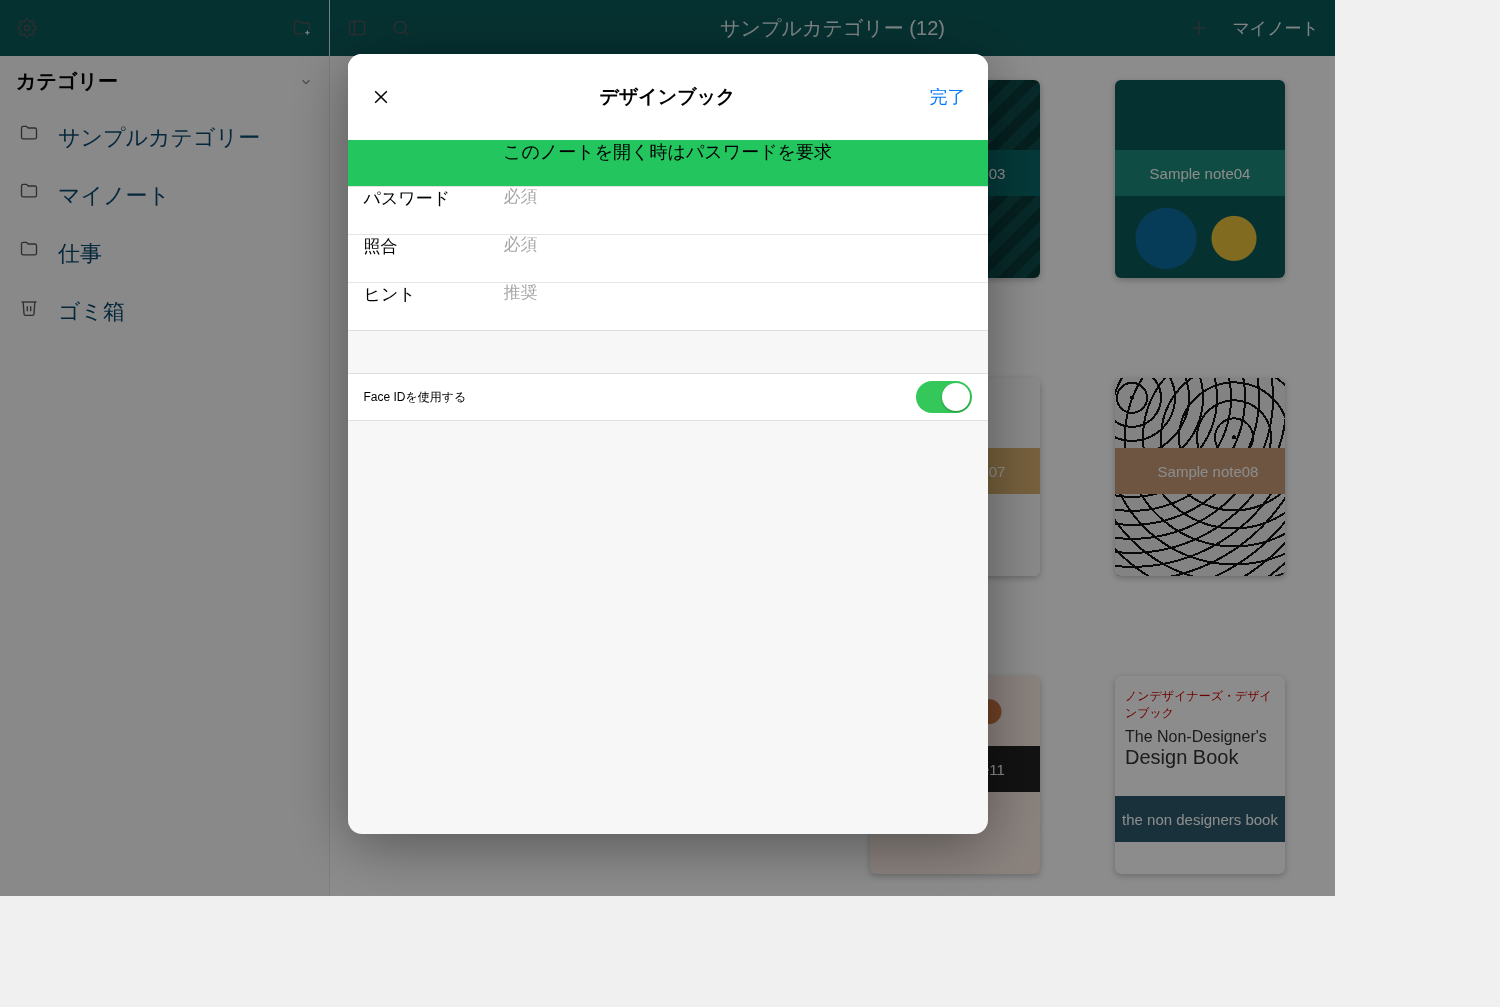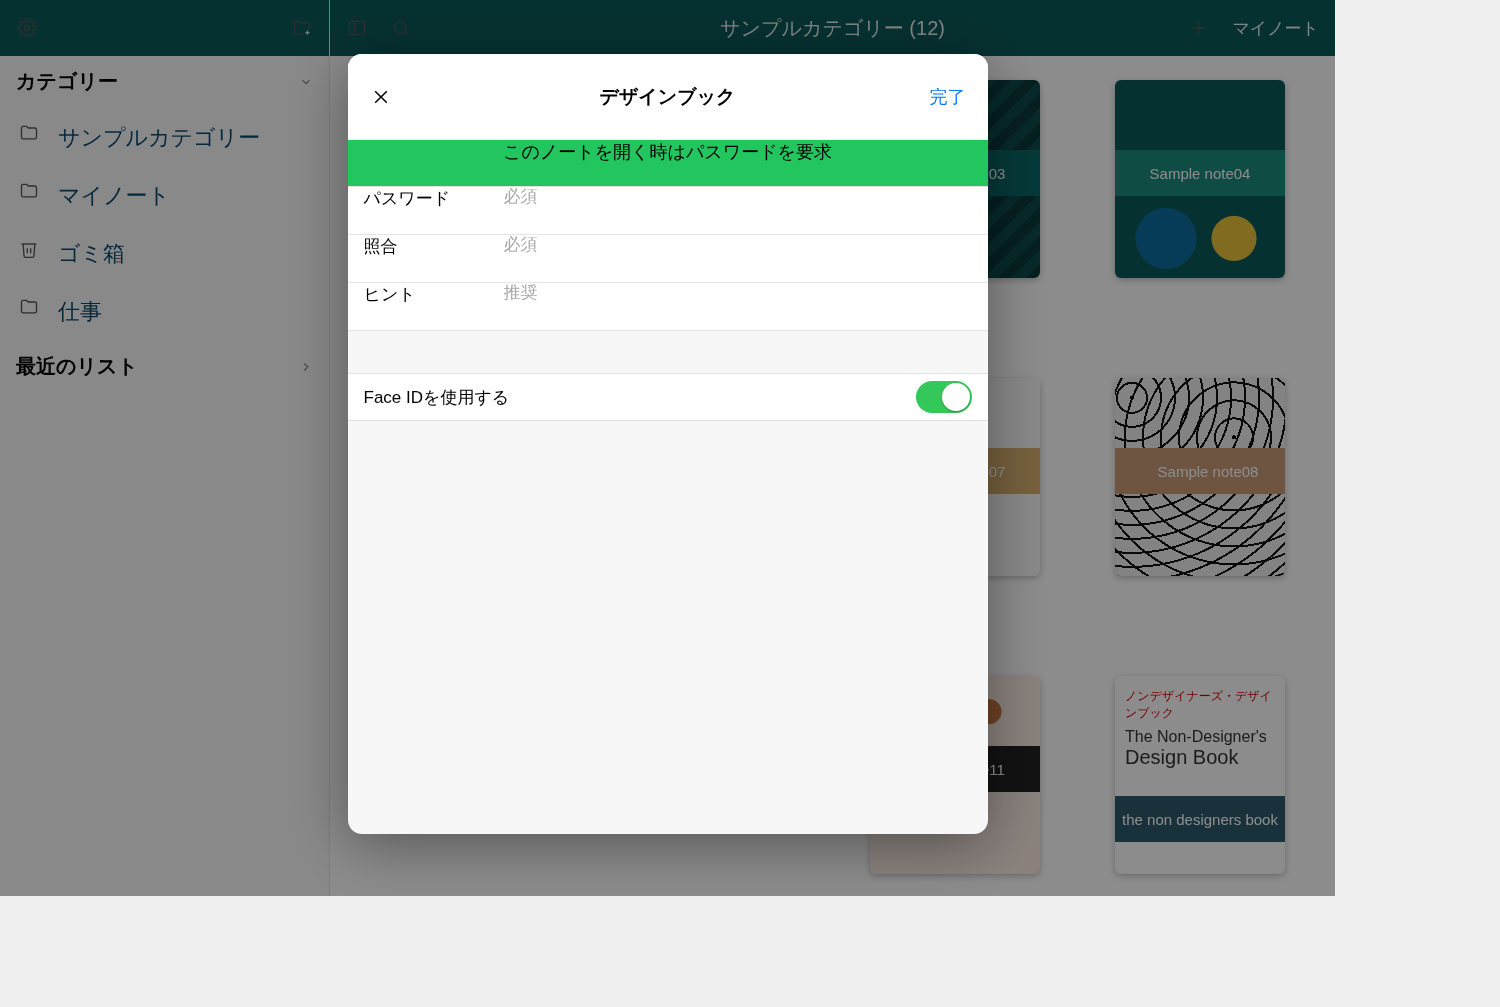--- a/index.html
+++ b/index.html
@@ -227,21 +227,21 @@
   .gap { height: 42px; }
 
   .switch-row {
     background: #fff;
     border-top: 1px solid #e0e0e0;
     border-bottom: 1px solid #e0e0e0;
     height: 48px;
     display: flex;
     align-items: center;
     padding: 0 16px;
-    font-size: 17px;
+    font-size: 12px;
   }
   .switch-row .sp { flex: 1; }
   .switch {
     width: 56px;
     height: 32px;
     border-radius: 16px;
     background: #34c759;
     position: relative;
   }
   .switch::after {
@@ -298,45 +298,37 @@
         <span>
             <svg class="sb-icon" viewBox="0 0 24 24" fill="none" stroke="currentColor" stroke-width="1.6">
               <path d="M3 6a2 2 0 0 1 2-2h4l2 2h8a2 2 0 0 1 2 2v9a2 2 0 0 1-2 2H5a2 2 0 0 1-2-2V6z"></path>
             </svg>
           </span>
         <span>マイノート</span>
       </li>
       <li class="sb-item">
         <span>
             <svg class="sb-icon" viewBox="0 0 24 24" fill="none" stroke="currentColor" stroke-width="1.6">
+              <path d="M3 6a2 2 0 0 1 2-2h4l2 2h8a2 2 0 0 1 2 2v9a2 2 0 0 1-2 2H5a2 2 0 0 1-2-2V6z"></path>
+            </svg>
+          </span>
+        <span>仕事</span>
+      </li>
+      <li class="sb-item">
+        <span>
+            <svg class="sb-icon" viewBox="0 0 24 24" fill="none" stroke="currentColor" stroke-width="1.6">
               <polyline points="3 6 5 6 21 6"></polyline>
               <path d="M19 6l-1 14a2 2 0 0 1-2 2H8a2 2 0 0 1-2-2L5 6"></path>
               <path d="M10 11v6M14 11v6"></path>
             </svg>
           </span>
         <span>ゴミ箱</span>
       </li>
-      <li class="sb-item">
-        <span>
-            <svg class="sb-icon" viewBox="0 0 24 24" fill="none" stroke="currentColor" stroke-width="1.6">
-              <path d="M3 6a2 2 0 0 1 2-2h4l2 2h8a2 2 0 0 1 2 2v9a2 2 0 0 1-2 2H5a2 2 0 0 1-2-2V6z"></path>
-            </svg>
-          </span>
-        <span>仕事</span>
-      </li>
     </ul>
 
-    <div class="section-header">
-      <span>最近のリスト</span>
-      <span>
-        <svg class="chev" viewBox="0 0 24 24" fill="none" stroke="currentColor" stroke-width="2">
-            <polyline points="9 18 15 12 9 6"></polyline>
-          </svg>
-      </span>
-    </div>
   </div>
 
   <div class="main">
     <div class="topbar-right">
       <div class="tb-icons-left">
         <span>
           <svg class="sb-icon" viewBox="0 0 24 24" fill="none" stroke="currentColor" stroke-width="1.6">
               <rect x="3" y="4" width="18" height="16" rx="2"></rect>
               <line x1="9" y1="4" x2="9" y2="20"></line>
             </svg>

